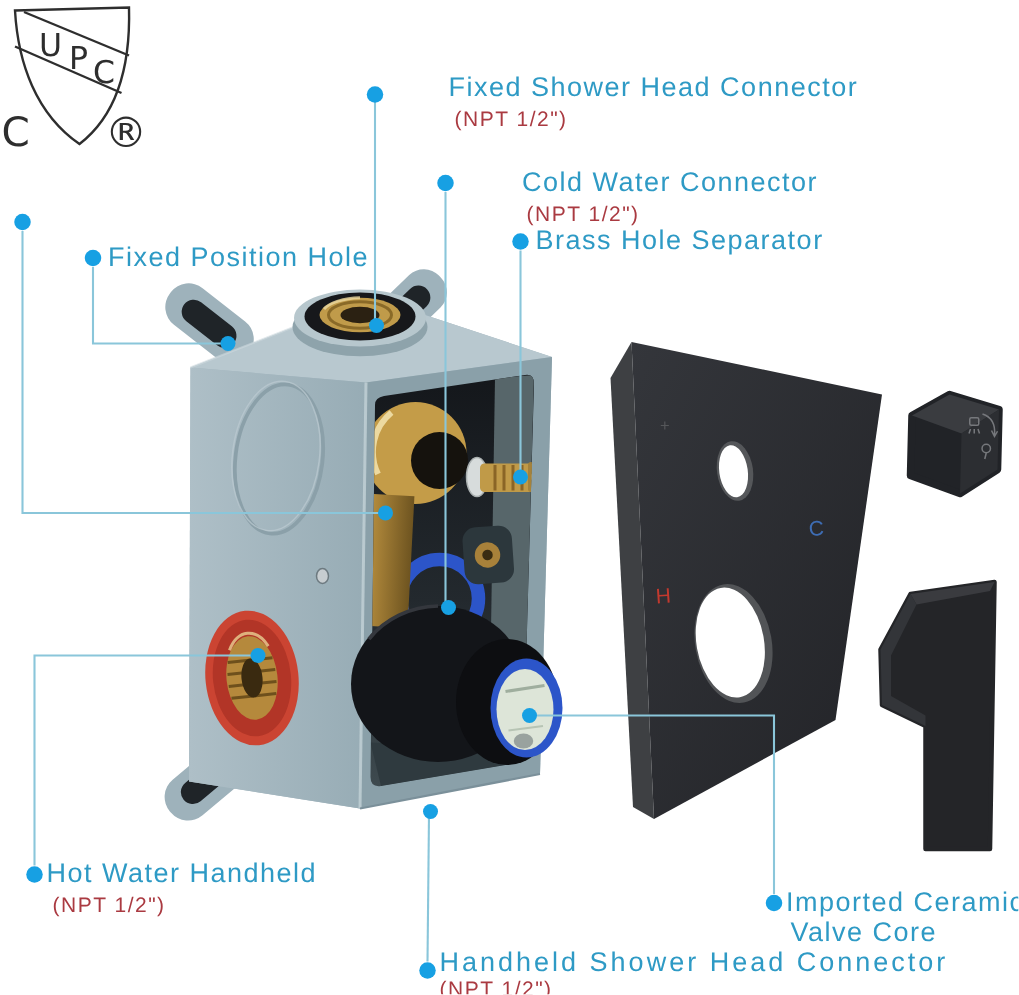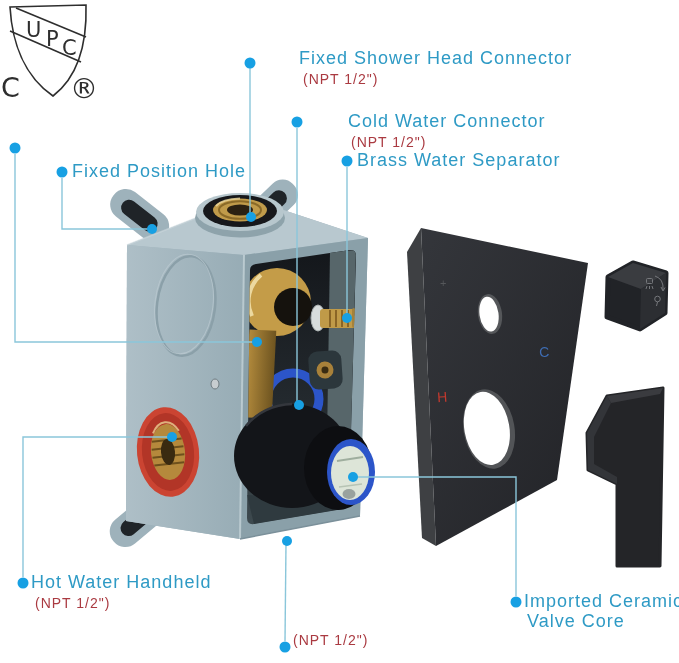--- a/index.html
+++ b/index.html
@@ -223,34 +223,35 @@
   <div class="t">Fixed Shower Head Connector</div>
   <div class="s" style="margin-left:4px;">(NPT 1/2")</div>
 </div>
 
 <div class="label" style="left:305px;top:112px;margin-left:43px;">
   <div class="t">Cold Water Connector</div>
   <div class="s" style="margin-left:3px;">(NPT 1/2")</div>
 </div>
 
 <div class="label" style="left:357px;top:151px;">
-  <div class="t">Brass Water Separator</div>
+  <div class="t">Brass Hole Separator</div>
 </div>
 
 
 <div class="label" style="left:72px;top:162px;">
   <div class="t">Fixed Position Hole</div>
 </div>
 
 <div class="label" style="left:31px;top:573px;">
   <div class="t">Hot Water Handheld</div>
   <div class="s" style="margin-left:4px;">(NPT 1/2")</div>
 </div>
 
 <div class="label" style="left:293px;top:632px;">
+  <div class="t" style="letter-spacing:2px;">Handheld Shower Head Connector</div>
   <div class="s" style="margin-top:0;">(NPT 1/2")</div>
 </div>
 
 <div class="label two" style="left:524px;top:591px;">
   <div class="t">Imported Ceramic</div>
   <div class="t" style="margin-left:3px;">Valve Core</div>
 </div>
 
 </div>
 

